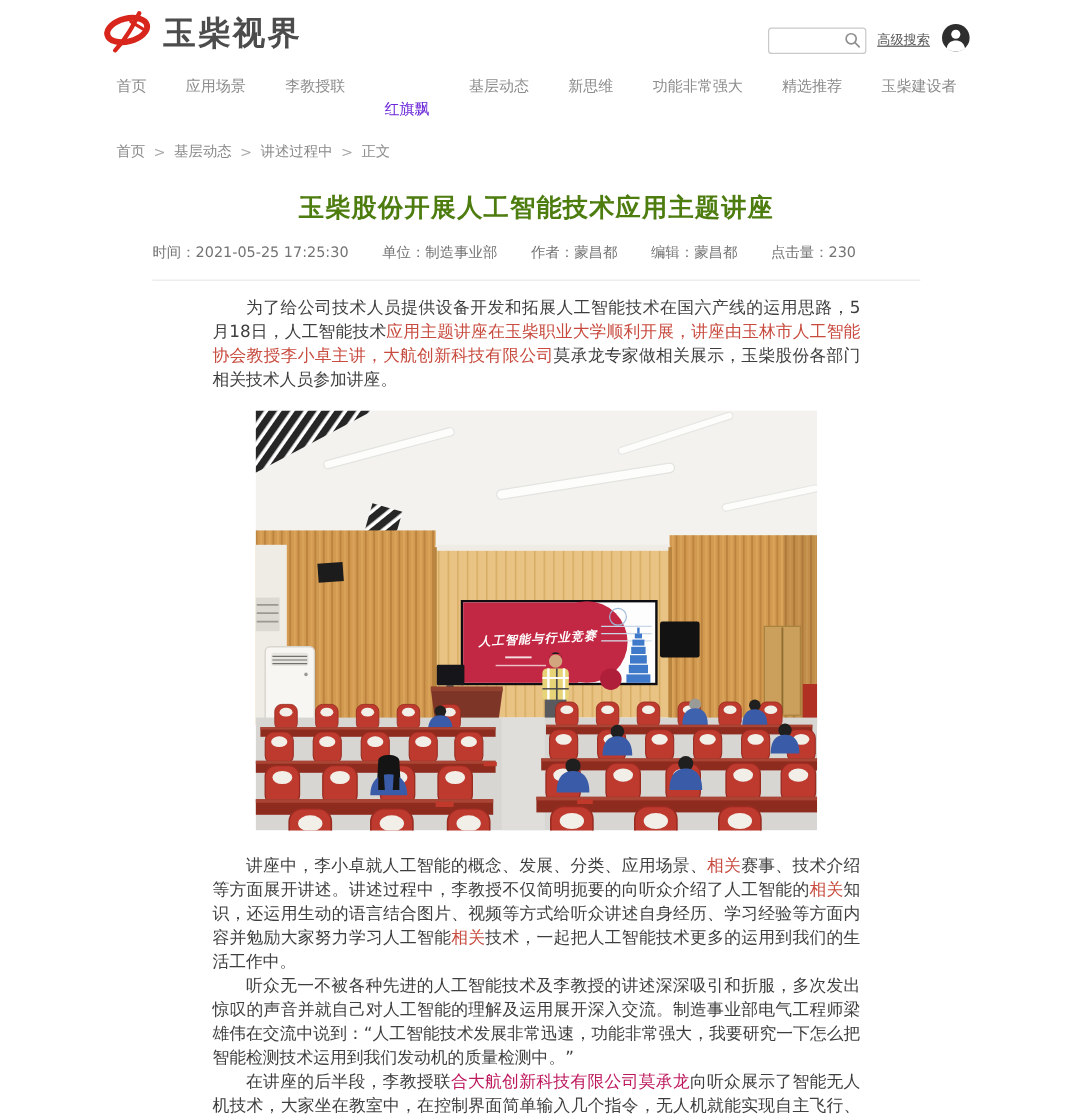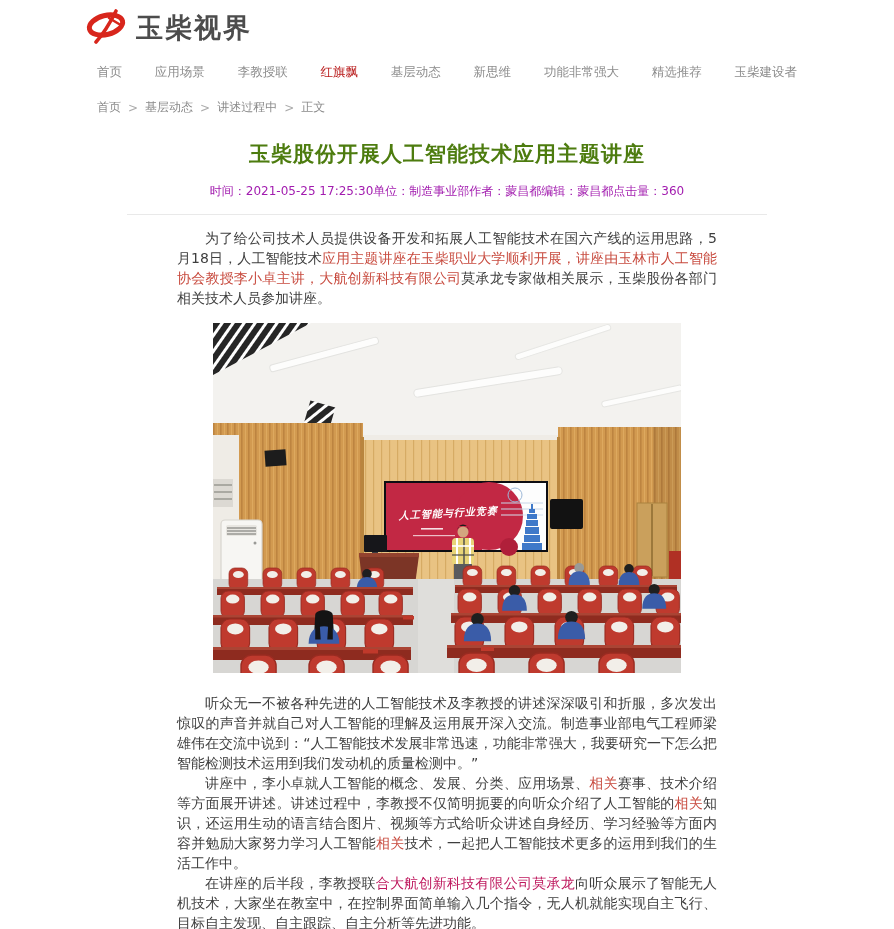--- a/index.html
+++ b/index.html
@@ -17,21 +17,21 @@
   
   .nav{display:flex;justify-content:space-between;padding:12px 12px 10px;font-size:12.5px;color:#8c8c8c;}
   .nav-item{cursor:pointer;white-space:nowrap;}
   
   .breadcrumb{display:flex;gap:7px;align-items:center;font-size:12px;color:#8a8a8a;padding:8px 12px 0;}
   .crumb{cursor:pointer;}
   .crumb-sep{color:#aaa;}
   
   .article{width:640px;margin:0 auto;}
   .title{font-size:21px;font-weight:700;text-align:center;margin:24px 0 0;color:#4d7c0f;letter-spacing:1px;}
-  .meta{display:flex;justify-content:center;flex-wrap:wrap;gap:0;font-size:12px;color:#a21caf;margin-top:15px;}
+  .meta{display:flex;justify-content:flex-start;flex-wrap:wrap;gap:28px;font-size:12px;color:#737373;margin-top:15px;}
   .meta-item{white-space:nowrap;}
   .divider{border-bottom:1px solid #e9e9e9;margin-top:14px;}
   .body-text{width:540px;margin:13px auto 0;font-size:14px;line-height:20px;text-align:justify;color:#3e3e3e;}
   .para{text-indent:2em;margin:0;}
   .photo-wrap{text-align:center;margin:15px 0 16px;}
 </style>
 </head>
 <body>
 
 <div class="container">
@@ -40,27 +40,46 @@
     <div class="logo">
       <span>
         <svg width="44" height="36" viewBox="0 0 44 36">
           <ellipse cx="21" cy="17" rx="17" ry="9.5" fill="none" stroke="#d8261c" stroke-width="5" transform="rotate(-14 21 17)"></ellipse>
           <path d="M31,3 C26,13 21,23 11,34" stroke="#d8261c" stroke-width="3.6" fill="none" stroke-linecap="round"></path>
           <path d="M24,10 L34,16" stroke="#d8261c" stroke-width="2.6" fill="none" stroke-linecap="round"></path>
         </svg>
       </span>
       <span class="logo-text">玉柴视界</span>
     </div>
+    <div class="search-area">
+      <div class="search-box">
+        <input type="text" placeholder="" style="">
+        <span class="search-icon">
+          <svg width="15" height="15" viewBox="0 0 15 15">
+            <circle cx="6.3" cy="6.3" r="4.2" fill="none" stroke="#8f8f8f" stroke-width="1.4"></circle>
+            <line x1="9.5" y1="9.5" x2="13" y2="13" stroke="#8f8f8f" stroke-width="1.4" stroke-linecap="round"></line>
+          </svg>
+        </span>
+      </div>
+      <span class="adv-link">高级搜索</span>
+      <span>
+        <svg width="25" height="25" viewBox="0 0 25 25">
+          <circle cx="12.5" cy="12.5" r="11.5" fill="#2e2e2e"></circle>
+          <circle cx="12.5" cy="9.5" r="3.8" fill="#ffffff"></circle>
+          <path d="M4.8,21.5 C5.6,16.6 9,14.8 12.5,14.8 C16,14.8 19.4,16.6 20.2,21.5 C18.2,23.2 15.5,24 12.5,24 C9.5,24 6.8,23.2 4.8,21.5 Z" fill="#ffffff"></path>
+        </svg>
+      </span>
+    </div>
   </div>
 
   <div class="nav" id="mainNav">
       <span class="nav-item">首页</span>
       <span class="nav-item">应用场景</span>
       <span class="nav-item">李教授联</span>
-      <span class="nav-item" style="color: #b91c1c;">红旗飘</span>
+      <span class="nav-item" style="color: #6d28d9; margin-top: 19px;">红旗飘</span>
       <span class="nav-item">基层动态</span>
       <span class="nav-item">新思维</span>
       <span class="nav-item">功能非常强大</span>
       <span class="nav-item">精选推荐</span>
       <span class="nav-item">玉柴建设者</span>
     </div>
 
   <div class="breadcrumb" id="breadcrumb">
       <span class="crumb">首页</span>
       <span class="crumb-sep">&gt;</span>
@@ -71,21 +90,21 @@
       <span class="crumb">正文</span>
     </div>
 
   <div class="article">
     <h1 class="title">玉柴股份开展人工智能技术应用主题讲座</h1>
     <div class="meta" id="articleMeta">
         <span class="meta-item">时间：2021-05-25 17:25:30</span>
         <span class="meta-item">单位：制造事业部</span>
         <span class="meta-item">作者：蒙昌都</span>
         <span class="meta-item">编辑：蒙昌都</span>
-        <span class="meta-item">点击量：360</span>
+        <span class="meta-item">点击量：230</span>
       </div>
     <div class="divider"></div>
 
     <div class="body-text" id="bodyTop">
         <p class="para"><span>为了给公司技术人员提供设备开发和拓展人工智能技术在国六产线的运用思路，5月18日，人工智能技术</span><span style="color: rgb(200, 75, 63);">应用主题讲座在玉柴职业大学顺利开展，讲座由玉林市人工智能协会教授李小卓主讲，大航创新科技有限公司</span><span>莫承龙专家做相关展示，玉柴股份各部门相关技术人员参加讲座。</span></p>
       </div>
 
     <div class="photo-wrap">
       <svg width="468" height="350" viewBox="0 0 468 350">
         <defs>
@@ -270,19 +289,19 @@
           <use href="#chair" transform="translate(96,332) scale(1.35)"></use>
           <use href="#chair" transform="translate(160,332) scale(1.35)"></use>
           <use href="#chair" transform="translate(246,330) scale(1.35)"></use>
           <use href="#chair" transform="translate(316,330) scale(1.35)"></use>
           <use href="#chair" transform="translate(386,330) scale(1.35)"></use>
         </g>
       </svg>
     </div>
 
     <div class="body-text" id="bodyRest">
+        <p class="para"><span>讲座中，李小卓就人工智能的概念、发展、分类、应用场景、</span><span style="color: rgb(200, 75, 63);">相关</span><span>赛事、技术介绍等方面展开讲述。讲述过程中，李教授不仅简明扼要的向听众介绍了人工智能的</span><span style="color: rgb(200, 75, 63);">相关</span><span>知识，还运用生动的语言结合图片、视频等方式给听众讲述自身经历、学习经验等方面内容并勉励大家努力学习人工智能</span><span style="color: rgb(200, 75, 63);">相关</span><span>技术，一起把人工智能技术更多的运用到我们的生活工作中。</span></p>
         <p class="para"><span>听众无一不被各种先进的人工智能技术及李教授的讲述深深吸引和折服，多次发出惊叹的声音并就自己对人工智能的理解及运用展开深入交流。制造事业部电气工程师梁雄伟在交流中说到：“人工智能技术发展非常迅速，功能非常强大，我要研究一下怎么把智能检测技术运用到我们发动机的质量检测中。”</span></p>
-        <p class="para"><span>讲座中，李小卓就人工智能的概念、发展、分类、应用场景、</span><span style="color: rgb(200, 75, 63);">相关</span><span>赛事、技术介绍等方面展开讲述。讲述过程中，李教授不仅简明扼要的向听众介绍了人工智能的</span><span style="color: rgb(200, 75, 63);">相关</span><span>知识，还运用生动的语言结合图片、视频等方式给听众讲述自身经历、学习经验等方面内容并勉励大家努力学习人工智能</span><span style="color: rgb(200, 75, 63);">相关</span><span>技术，一起把人工智能技术更多的运用到我们的生活工作中。</span></p>
         <p class="para"><span>在讲座的后半段，李教授联</span><span style="color: #be185d;">合大航创新科技有限公司莫承龙</span><span>向听众展示了智能无人机技术，大家坐在教室中，在控制界面简单输入几个指令，无人机就能实现自主飞行、目标自主发现、自主跟踪、自主分析等先进功能。</span></p>
       </div>
   </div>
 
 </div>
 
 </body></html>

